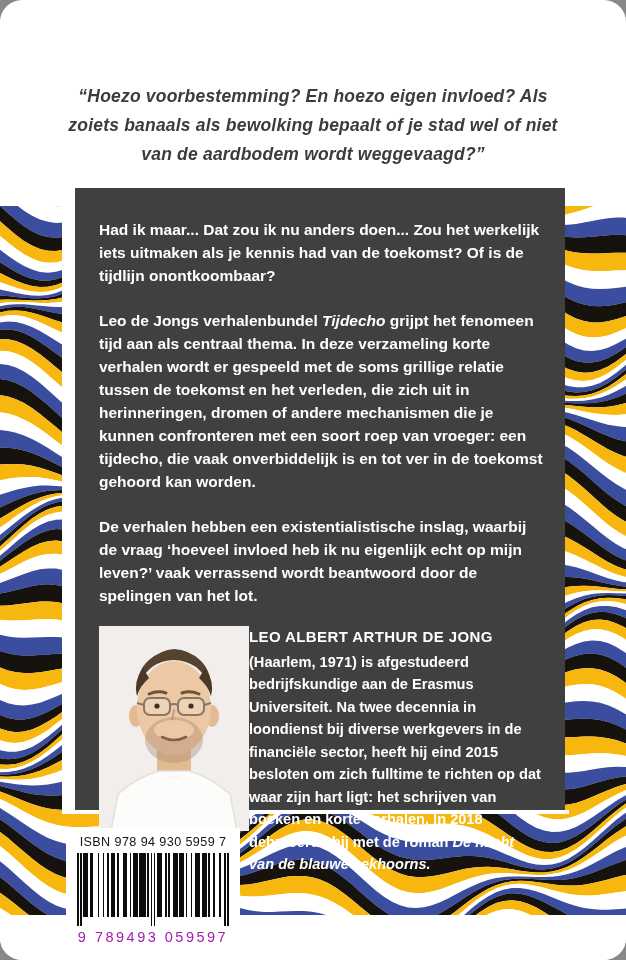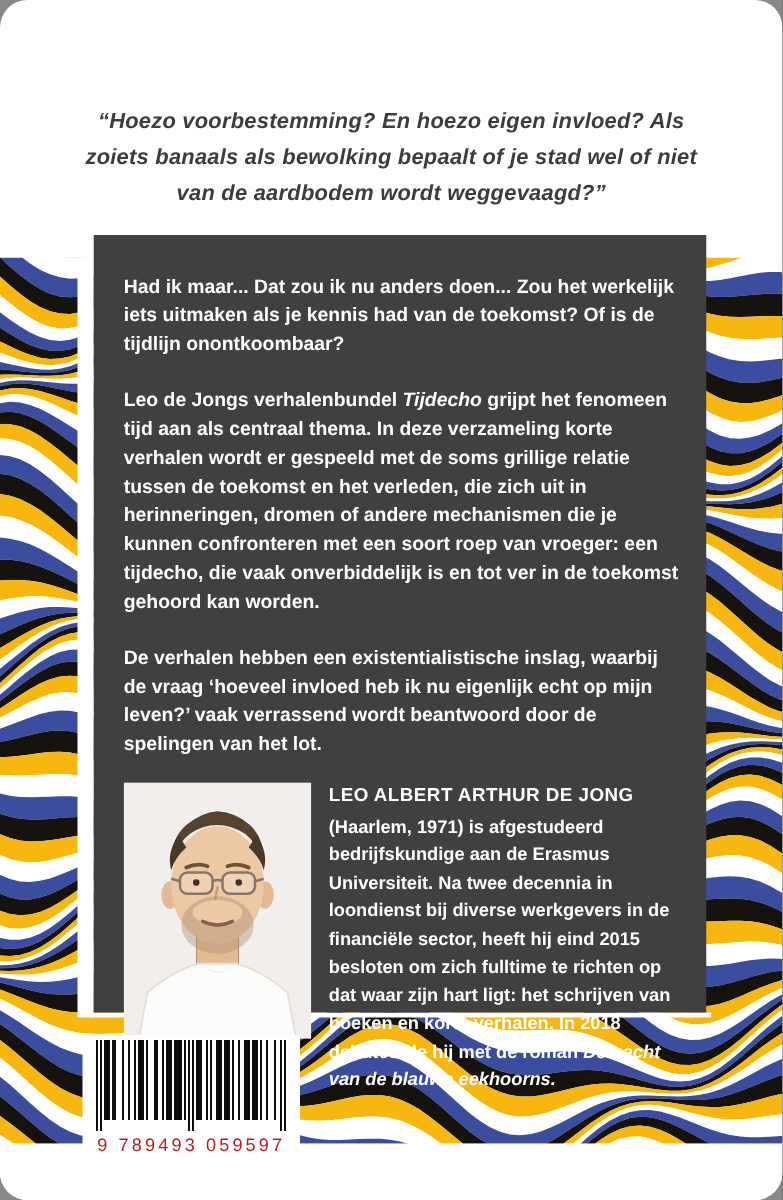--- a/index.html
+++ b/index.html
@@ -24,32 +24,32 @@
   .panel{
     position:absolute;left:75px;top:188px;width:490px;height:622px;
     background:#404040;box-sizing:border-box;padding:30px 22px 0 24px;
     color:#ffffff;font-size:15.5px;line-height:23px;font-weight:600;
   }
   .panel p{margin:0 0 22px 0;}
   .panel .it{font-style:italic;}
   .author{display:flex;margin-top:-3px;}
   .photo{width:150px;height:205px;flex:0 0 150px;}
   .photo svg{display:block;}
-  .author-col{flex:1;padding-left:14px;font-size:14.6px;line-height:22.5px;}
+  .author-col{flex:1;font-size:14.6px;line-height:22.5px;}
   .author-name{font-weight:700;letter-spacing:.4px;font-size:15px;margin:0 0 2px 0;}
   
   .bottom-band{position:absolute;left:0;top:915px;width:626px;height:45px;background:#fff;}
   
   .barcode-panel{
     position:absolute;left:66px;top:828px;width:174px;height:132px;background:#fff;
     text-align:center;color:#111;
   }
   .isbn-label{font-size:12.6px;letter-spacing:.4px;margin-top:7px;color:#141414;}
   .barcode-svg{margin-top:4px;}
-  .barcode-digits{font-size:14.5px;letter-spacing:2.5px;color:#b91c1c;margin-top:-2px;}
+  .barcode-digits{font-size:14.5px;letter-spacing:2.5px;color:#a21caf;margin-top:-2px;}
   
   .publisher{
     position:absolute;left:253px;top:918px;color:#1d1d1d;
     font-size:14.2px;line-height:19px;letter-spacing:1.1px;
   }
 </style>
 </head>
 <body>
 
 <div class="page">
@@ -200,20 +200,21 @@
       <div class="author-col">
         <div class="author-name">LEO ALBERT ARTHUR DE JONG</div>
         <span>(Haarlem, 1971) is afgestudeerd bedrijfskundige aan de Erasmus Universiteit. Na twee decennia in loondienst bij diverse werkgevers in de financiële sector, heeft hij eind 2015 besloten om zich fulltime te richten op dat waar zijn hart ligt: het schrijven van boeken en korte verhalen. In 2018 debuteerde hij met de roman </span><span class="it">De nacht van de blauwe eekhoorns.</span>
       </div>
     </div>
   </div>
 
   <div class="bottom-band"></div>
 
   <div class="barcode-panel">
+    <div class="isbn-label">ISBN 978 94 930 5959 7</div>
     <svg id="barcode-svg" class="barcode-svg" width="154" height="74" viewBox="0 0 154 74" xmlns="http://www.w3.org/2000/svg" shape-rendering="crispEdges">
         <rect x="1.0" y="0" width="1.6" height="73" fill="#0c0c0c"></rect>
         <rect x="4.2" y="0" width="1.6" height="73" fill="#0c0c0c"></rect>
         <rect x="7.4" y="0" width="1.6" height="64" fill="#0c0c0c"></rect>
         <rect x="9.0" y="0" width="1.6" height="64" fill="#0c0c0c"></rect>
         <rect x="10.6" y="0" width="1.6" height="64" fill="#0c0c0c"></rect>
         <rect x="13.8" y="0" width="1.6" height="64" fill="#0c0c0c"></rect>
         <rect x="15.4" y="0" width="1.6" height="64" fill="#0c0c0c"></rect>
         <rect x="21.8" y="0" width="1.6" height="64" fill="#0c0c0c"></rect>
         <rect x="26.6" y="0" width="1.6" height="64" fill="#0c0c0c"></rect>

